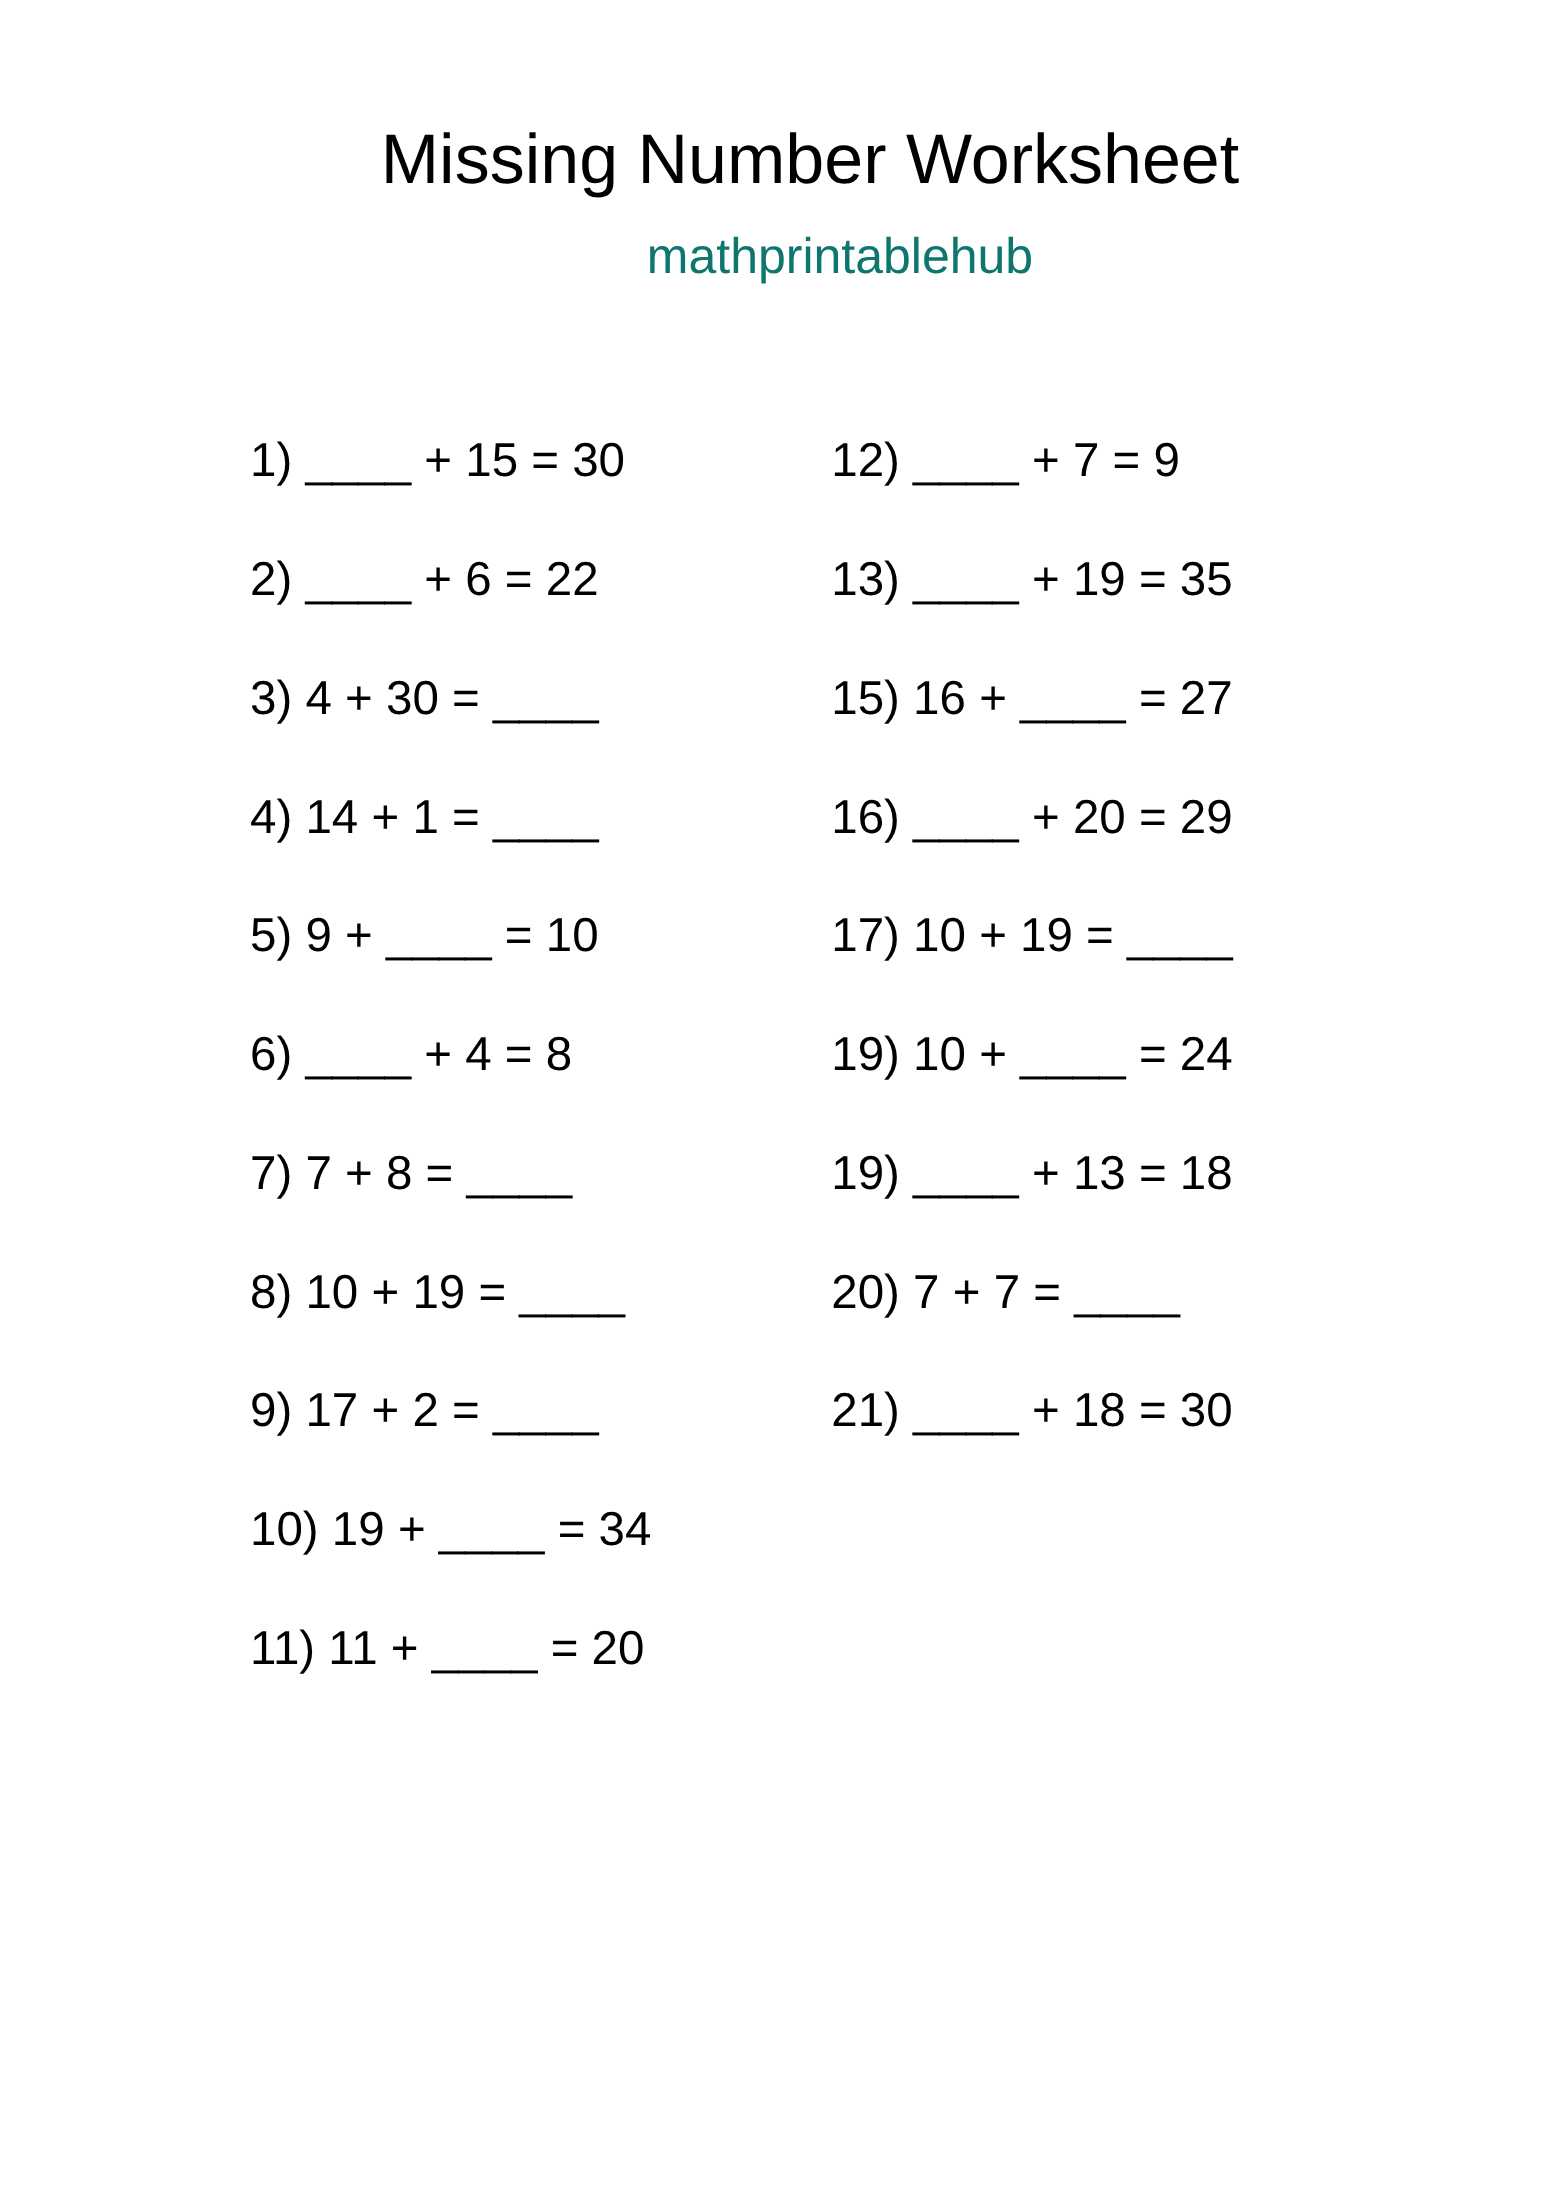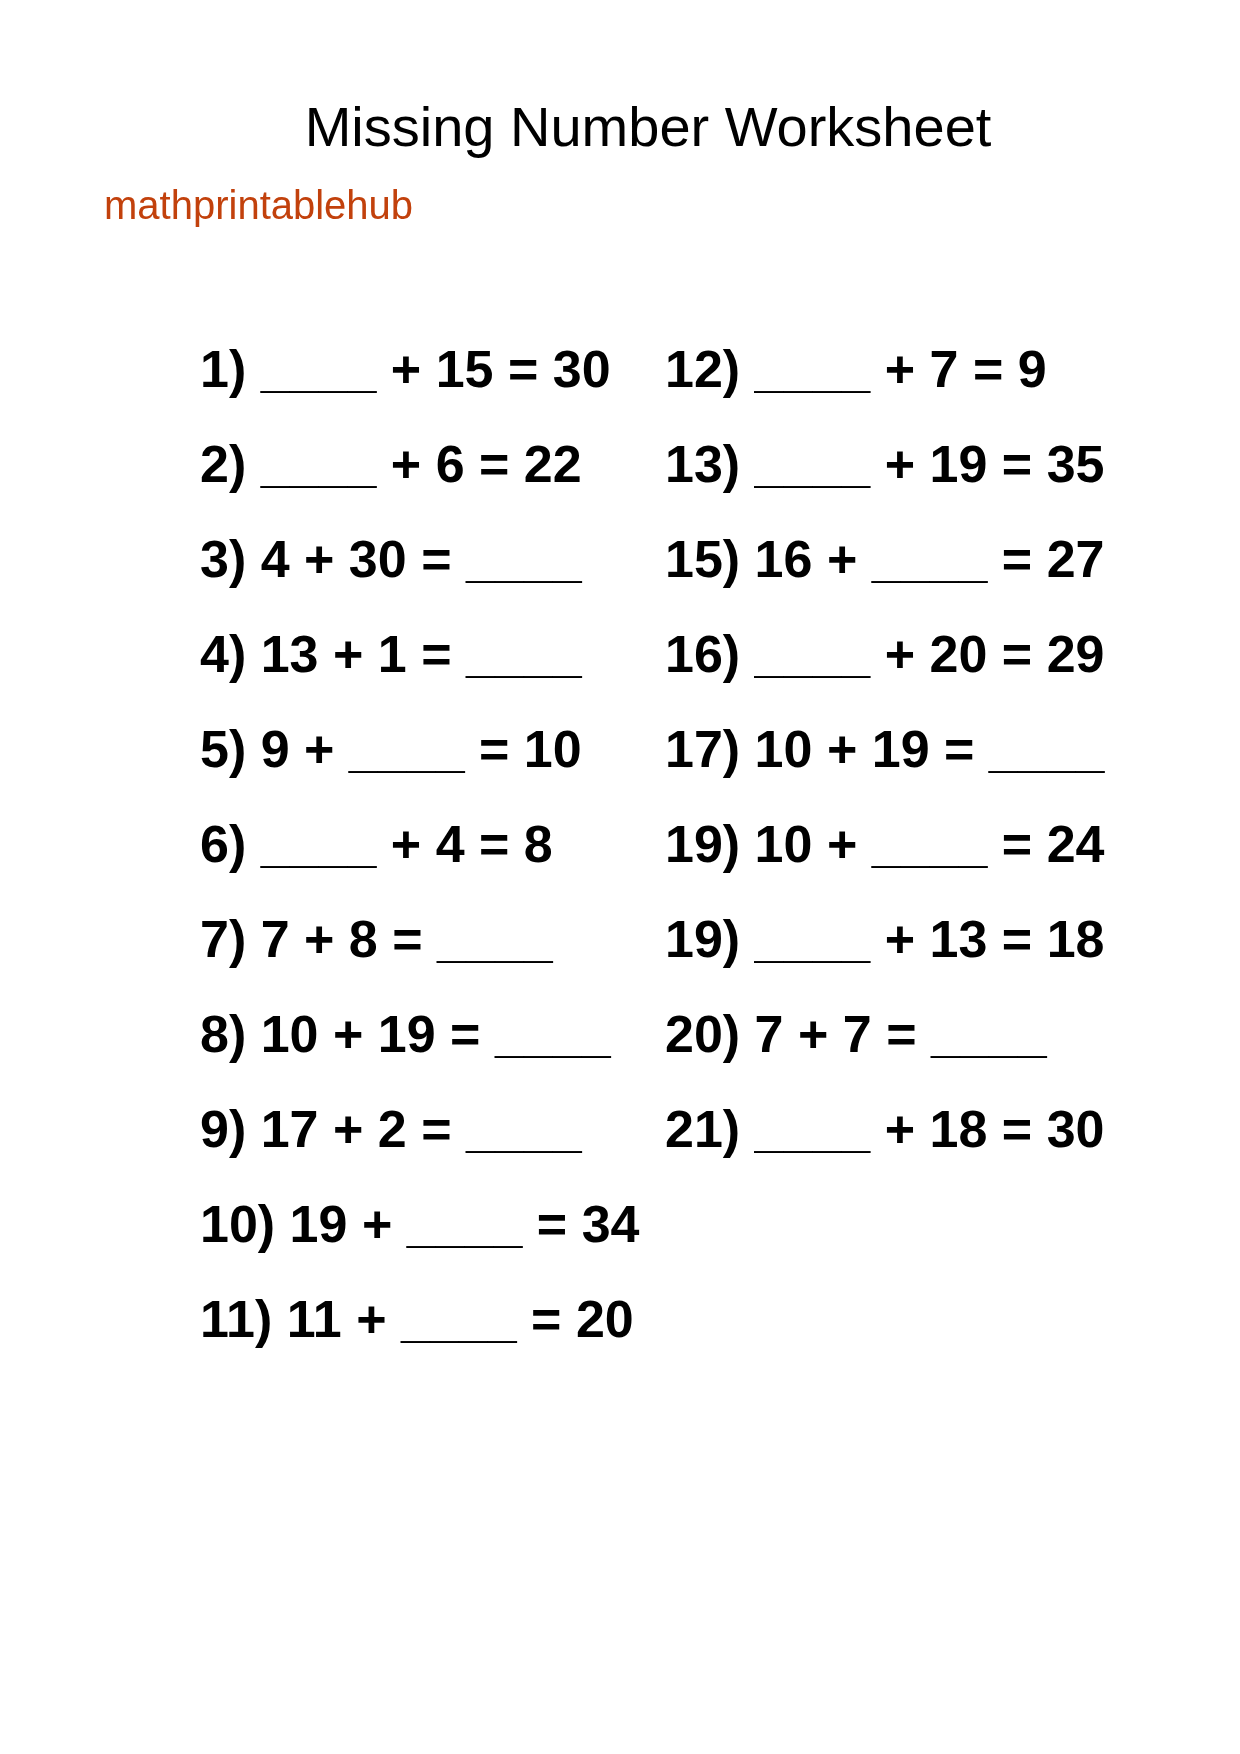--- a/index.html
+++ b/index.html
@@ -1,37 +1,37 @@
 <!DOCTYPE html>
 <html><head>
   <meta charset="utf-8">
   <style>
     html, body { margin: 0; padding: 0; background: #ffffff; }
     body { width: 1240px; height: 1754px; position: relative; overflow: hidden;
            font-family: "Liberation Sans", sans-serif; color: #000; }
     .title { position: absolute; left: 0; right: 0; top: 95px; text-align: center;
              font-size: 56px; line-height: 64px; padding-left: 56px; }
-    .subtitle { position: absolute; left: 0; right: 0; top: 183px; text-align: left;
-                font-size: 40px; line-height: 44px; color: #c2410c; padding-left: 104px; }
+    .subtitle { position: absolute; left: 0; right: 0; top: 183px; text-align: center;
+                font-size: 40px; line-height: 44px; color: #0f766e; padding-left: 104px; }
     .col { position: absolute; top: 345px; }
     .col.left { left: 200px; }
     .col.right { left: 665px; }
-    .problem { font-size: 52px; line-height: 48px; height: 95px; white-space: pre; font-weight: bold; }
+    .problem { font-size: 38px; line-height: 48px; height: 95px; white-space: pre; }
   </style>
 </head>
 <body>
 
 <div class="title">Missing Number Worksheet</div>
 <div class="subtitle">mathprintablehub</div>
 
 <div class="col left">
   <div class="problem">1) ____ + 15 = 30</div>
   <div class="problem">2) ____ + 6 = 22</div>
   <div class="problem">3) 4 + 30 = ____</div>
-  <div class="problem">4) 13 + 1 = ____</div>
+  <div class="problem">4) 14 + 1 = ____</div>
   <div class="problem">5) 9 + ____ = 10</div>
   <div class="problem">6) ____ + 4 = 8</div>
   <div class="problem">7) 7 + 8 = ____</div>
   <div class="problem">8) 10 + 19 = ____</div>
   <div class="problem">9) 17 + 2 = ____</div>
   <div class="problem">10) 19 + ____ = 34</div>
   <div class="problem">11) 11 + ____ = 20</div>
 </div>
 
 <div class="col right">

